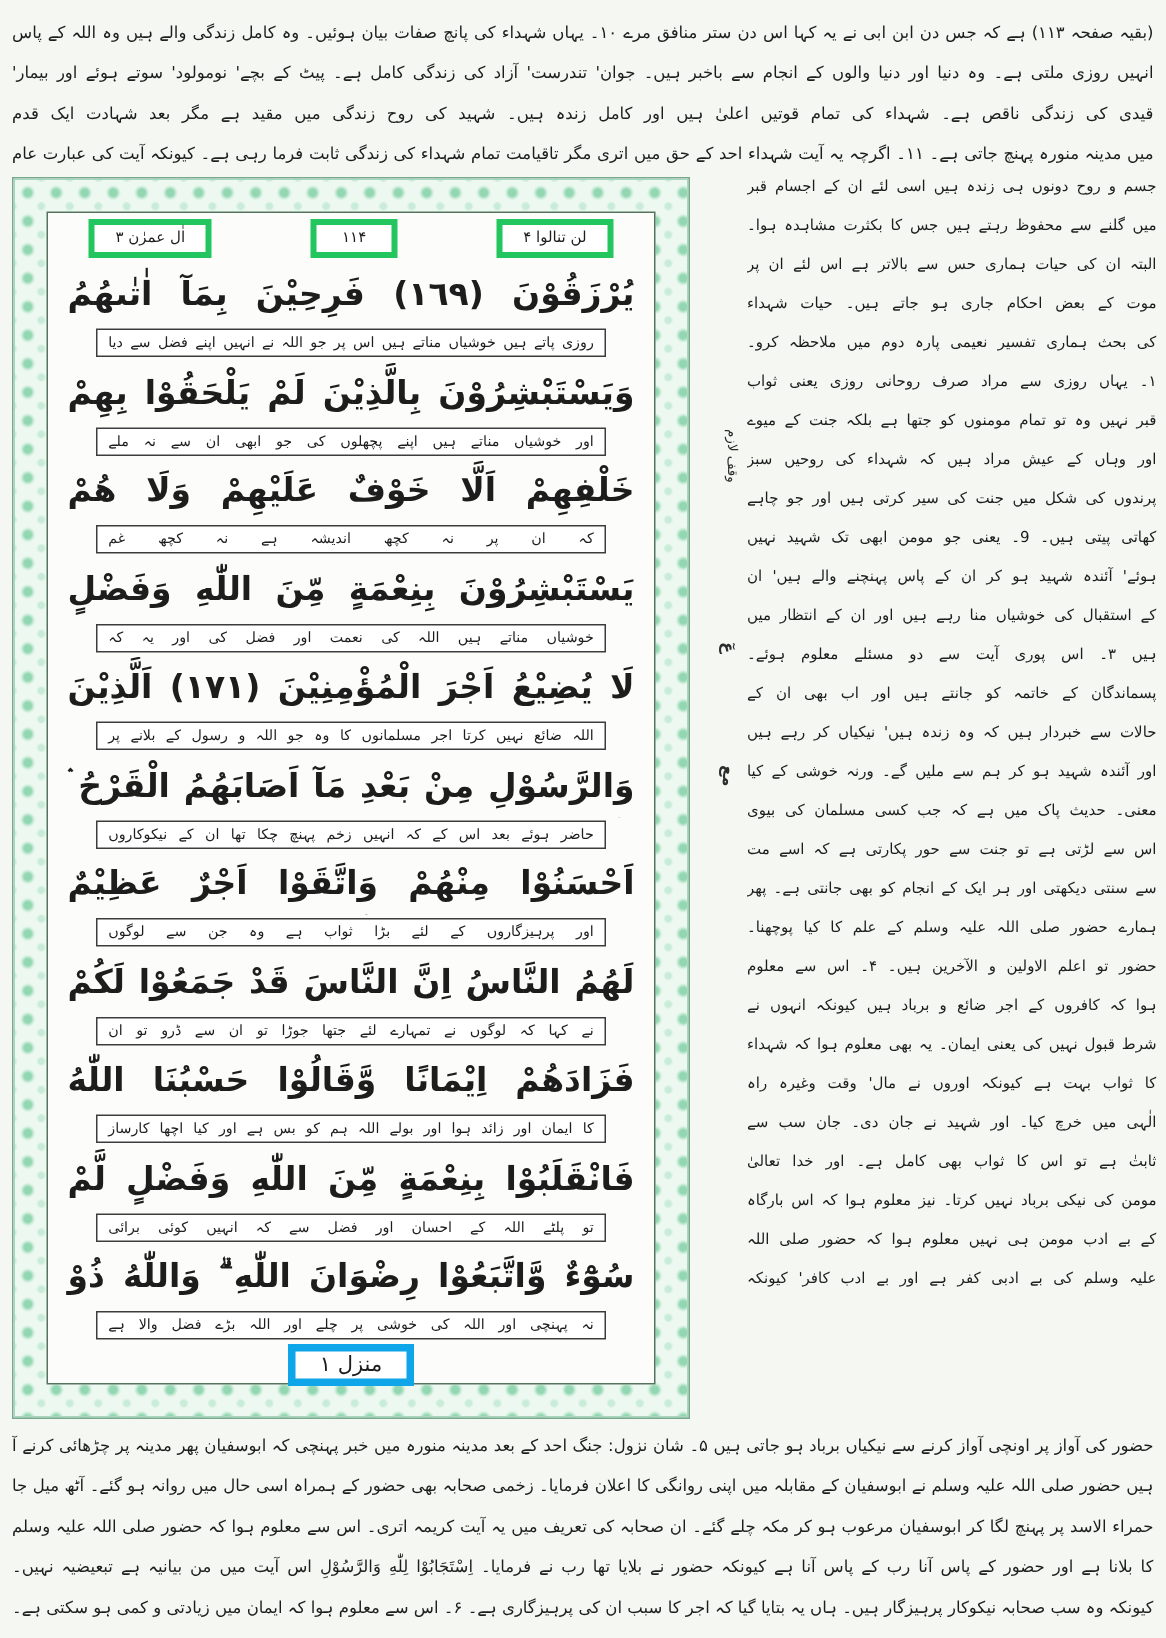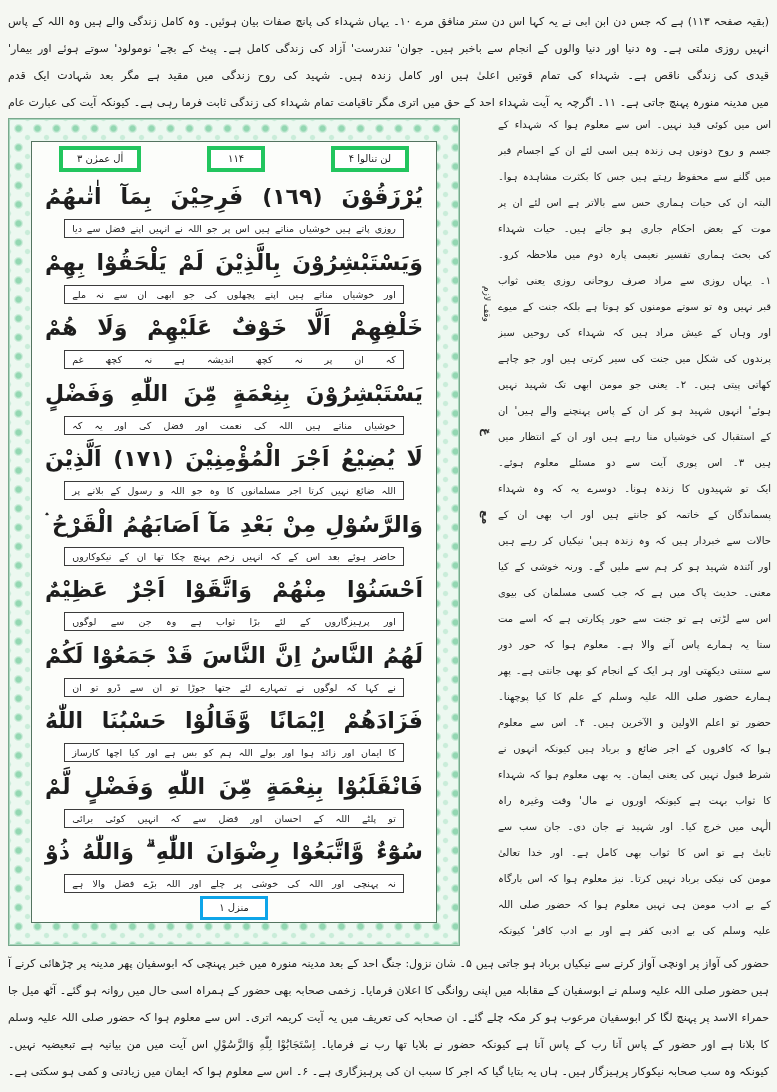--- a/index.html
+++ b/index.html
@@ -53,22 +53,22 @@
     overflow:hidden;padding:0 4px;letter-spacing:0;
   }
   .trans-strip{
     background:#ffffff;border:1px solid #3c3c3c;
     width:88%;margin:2px auto 0 auto;box-sizing:border-box;
     font-size:9.5px;height:19px;line-height:17px;padding:0 7px;
     text-align:justify;text-align-last:justify;overflow:hidden;
   }
   .box-footer{flex:0 0 auto;text-align:center;margin-top:3px;height:22px;}
   .manzil-label{
-    display:inline-block;background:#ffffff;border:3px solid #0ea5e9;
-    font-size:10px;line-height:16px;padding:1px 16px;
+    display:inline-block;background:#ffffff;border:5px solid #0ea5e9;
+    font-size:14px;line-height:16px;padding:1px 16px;
   }
   
   .gutter{position:absolute;top:118px;left:460px;width:38px;height:828px;}
   .margin-note{
     position:absolute;writing-mode:vertical-rl;
     font-size:9px;color:#2c2c2c;right:6px;letter-spacing:1px;
   }
   .margin-note:nth-of-type(1){top:168px;}
   .margin-note:nth-of-type(2){top:310px;font-size:11px;font-weight:bold;}
   .margin-note:nth-of-type(3){top:392px;font-size:11px;font-weight:bold;}
@@ -165,41 +165,38 @@
 </div>
 
 <div class="gutter">
   <span class="margin-note">وقف لازم</span>
   <span class="margin-note">عٓ</span>
   <span class="margin-note">مع</span>
 </div>
 
 <div class="commentary">
 
-<div class="u-line">اس میں کوئی قید نہیں۔ اس سے معلوم ہوا کہ شہداء کے</div>
     <div class="u-line">جسم و روح دونوں ہی زندہ ہیں اسی لئے ان کے اجسام قبر</div>
     <div class="u-line">میں گلنے سے محفوظ رہتے ہیں جس کا بکثرت مشاہدہ ہوا۔</div>
     <div class="u-line">البتہ ان کی حیات ہماری حس سے بالاتر ہے اس لئے ان پر</div>
     <div class="u-line">موت کے بعض احکام جاری ہو جاتے ہیں۔ حیات شہداء</div>
     <div class="u-line">کی بحث ہماری تفسیر نعیمی پارہ دوم میں ملاحظہ کرو۔</div>
     <div class="u-line">۱۔ یہاں روزی سے مراد صرف روحانی روزی یعنی ثواب</div>
-    <div class="u-line">قبر نہیں وہ تو سوتے مومنوں کو ہوتا ہے بلکہ جنت کے میوے</div>
+    <div class="u-line">قبر نہیں وہ تو تمام مومنوں کو جتھا ہے بلکہ جنت کے میوے</div>
     <div class="u-line">اور وہاں کے عیش مراد ہیں کہ شہداء کی روحیں سبز</div>
     <div class="u-line">پرندوں کی شکل میں جنت کی سیر کرتی ہیں اور جو چاہے</div>
-    <div class="u-line">کھاتی پیتی ہیں۔ ۲۔ یعنی جو مومن ابھی تک شہید نہیں</div>
-    <div class="u-line">ہوئے' انہوں شہید ہو کر ان کے پاس پہنچنے والے ہیں' ان</div>
+    <div class="u-line">کھاتی پیتی ہیں۔ 9۔ یعنی جو مومن ابھی تک شہید نہیں</div>
+    <div class="u-line">ہوئے' آئندہ شہید ہو کر ان کے پاس پہنچنے والے ہیں' ان</div>
     <div class="u-line">کے استقبال کی خوشیاں منا رہے ہیں اور ان کے انتظار میں</div>
     <div class="u-line">ہیں ۳۔ اس پوری آیت سے دو مسئلے معلوم ہوئے۔</div>
-    <div class="u-line">ایک تو شہیدوں کا زندہ ہونا۔ دوسرے یہ کہ وہ شہداء</div>
     <div class="u-line">پسماندگان کے خاتمہ کو جانتے ہیں اور اب بھی ان کے</div>
     <div class="u-line">حالات سے خبردار ہیں کہ وہ زندہ ہیں' نیکیاں کر رہے ہیں</div>
     <div class="u-line">اور آئندہ شہید ہو کر ہم سے ملیں گے۔ ورنہ خوشی کے کیا</div>
     <div class="u-line">معنی۔ حدیث پاک میں ہے کہ جب کسی مسلمان کی بیوی</div>
     <div class="u-line">اس سے لڑتی ہے تو جنت سے حور پکارتی ہے کہ اسے مت</div>
-    <div class="u-line">ستا یہ ہمارے پاس آنے والا ہے۔ معلوم ہوا کہ حور دور</div>
     <div class="u-line">سے سنتی دیکھتی اور ہر ایک کے انجام کو بھی جانتی ہے۔ پھر</div>
     <div class="u-line">ہمارے حضور صلی اللہ علیہ وسلم کے علم کا کیا پوچھنا۔</div>
     <div class="u-line">حضور تو اعلم الاولین و الآخرین ہیں۔ ۴۔ اس سے معلوم</div>
     <div class="u-line">ہوا کہ کافروں کے اجر ضائع و برباد ہیں کیونکہ انہوں نے</div>
     <div class="u-line">شرط قبول نہیں کی یعنی ایمان۔ یہ بھی معلوم ہوا کہ شہداء</div>
     <div class="u-line">کا ثواب بہت ہے کیونکہ اوروں نے مال' وقت وغیرہ راہ</div>
     <div class="u-line">الٰہی میں خرچ کیا۔ اور شہید نے جان دی۔ جان سب سے</div>
     <div class="u-line">ثابتٰ ہے تو اس کا ثواب بھی کامل ہے۔ اور خدا تعالیٰ</div>
     <div class="u-line">مومن کی نیکی برباد نہیں کرتا۔ نیز معلوم ہوا کہ اس بارگاہ</div>
     <div class="u-line">کے بے ادب مومن ہی نہیں معلوم ہوا کہ حضور صلی اللہ</div>

